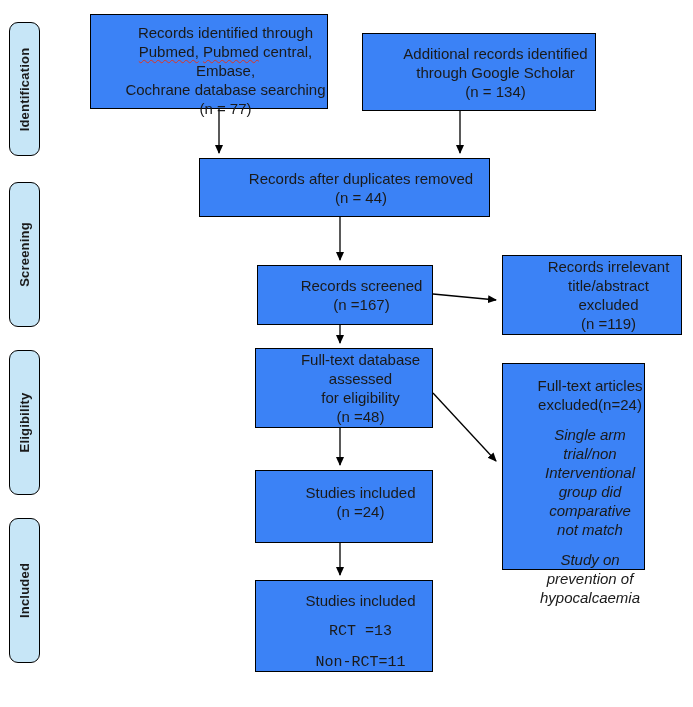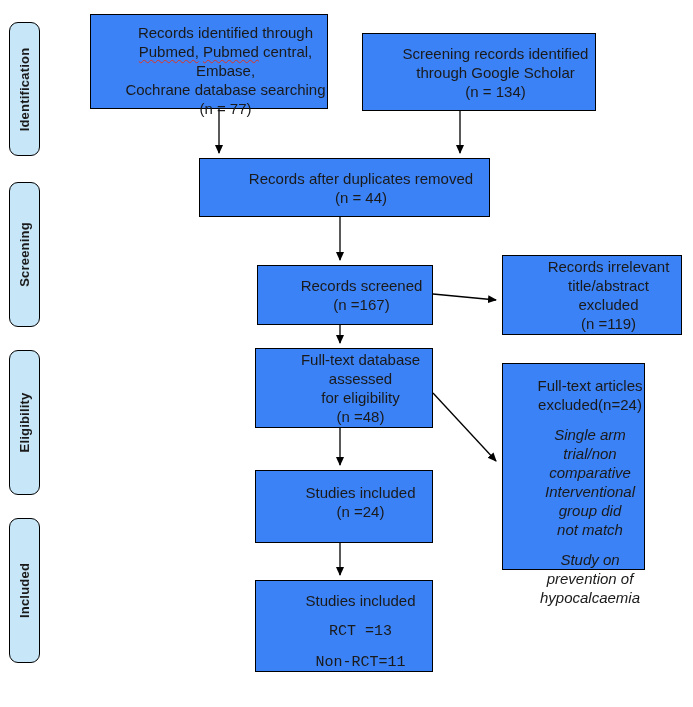--- a/index.html
+++ b/index.html
@@ -98,21 +98,21 @@
   </svg>
 
   <div class="fbox top" style="left:90px;top:14px;width:238px;height:95px;">
     <div class="line">Records identified through</div>
     <div class="line"><span class="misspelled">Pubmed,</span> <span class="misspelled">Pubmed</span> <span>central, Embase,</span></div>
     <div class="line">Cochrane database searching</div>
     <div class="line">(n = 77)</div>
   </div>
 
   <div class="fbox center" style="left:362px;top:33px;width:234px;height:78px;">
-    <div class="line">Screening records identified</div>
+    <div class="line">Additional records identified</div>
     <div class="line">through Google Scholar</div>
     <div class="line">(n = 134)</div>
   </div>
 
   <div class="fbox center" style="left:199px;top:158px;width:291px;height:59px;">
     <div class="line">Records after duplicates removed</div>
     <div class="line">(n = 44)</div>
   </div>
 
   <div class="fbox center" style="left:257px;top:265px;width:176px;height:60px;">
@@ -132,22 +132,22 @@
     <div class="line">(n =48)</div>
   </div>
 
   <div class="fbox" style="left:502px;top:363px;width:143px;height:207px;padding-top:12px;">
     <div class="para">
       <div class="line">Full-text articles</div>
       <div class="line">excluded(n=24)</div>
     </div>
     <div class="para">
       <div class="line">Single arm trial/non</div>
+      <div class="line">Interventional group did</div>
       <div class="line">comparative</div>
-      <div class="line">Interventional group did</div>
       <div class="line">not match</div>
     </div>
     <div class="para">
       <div class="line">Study on prevention of</div>
       <div class="line">hypocalcaemia</div>
     </div>
   </div>
 
   <div class="fbox" style="left:255px;top:470px;width:178px;height:73px;padding-top:12px;">
     <div class="line">Studies included</div>

